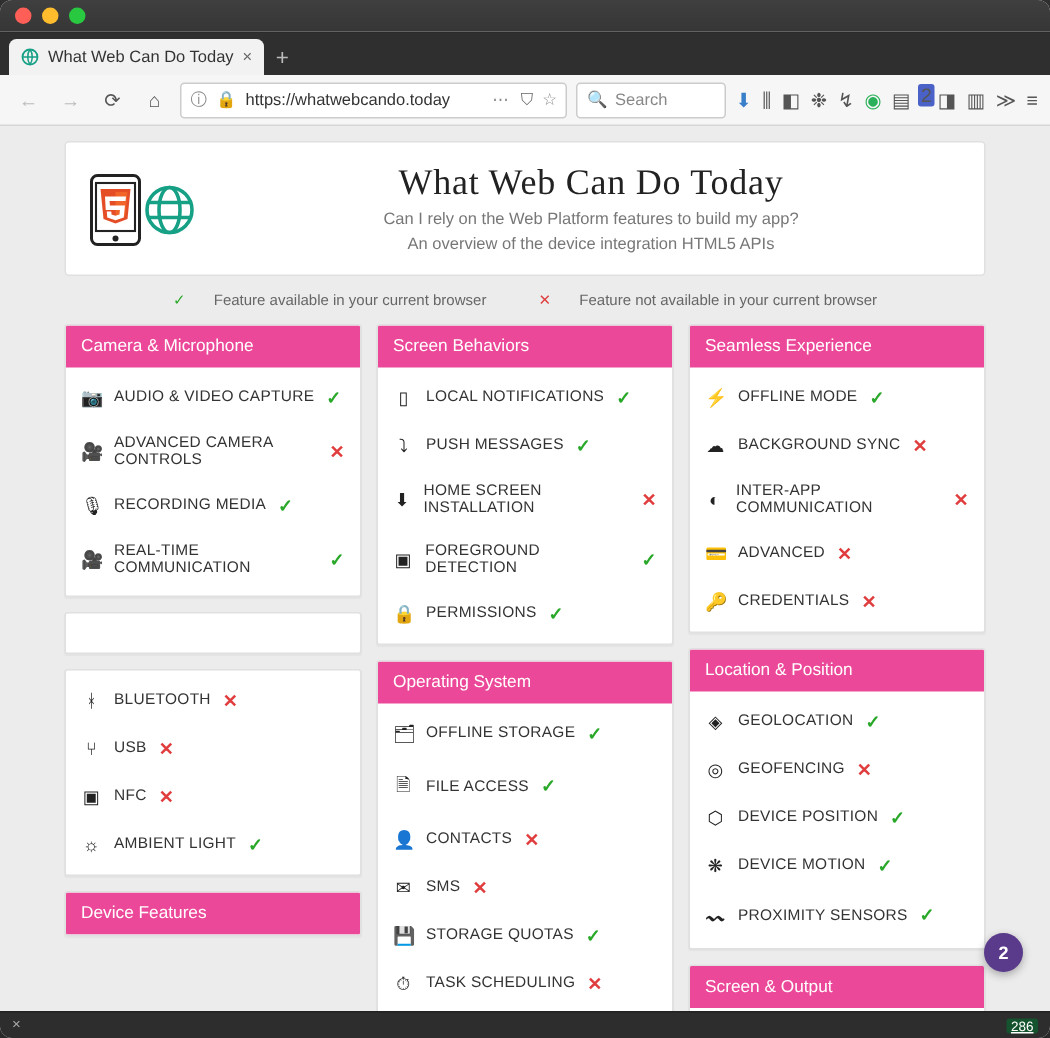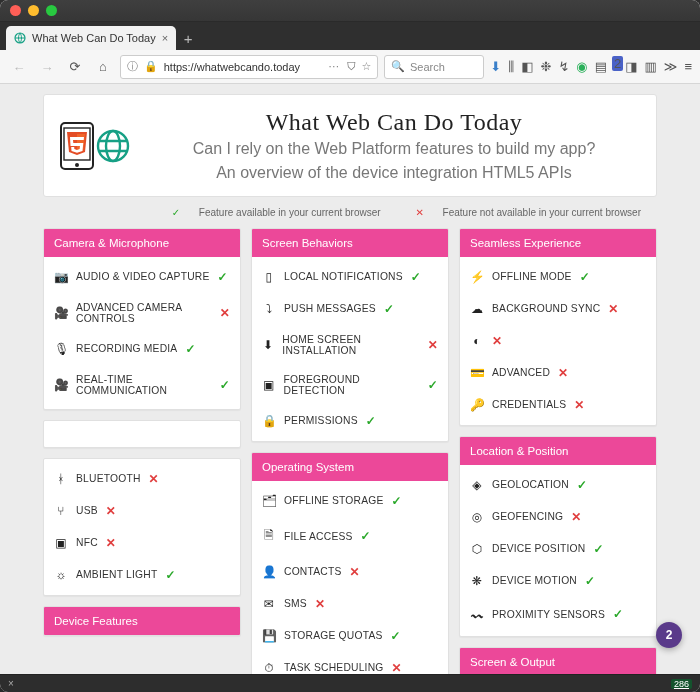--- a/index.html
+++ b/index.html
@@ -71,23 +71,23 @@
   .container{
     max-width:614px;margin:10px auto 0;padding:0 0 30px;
   }
   .hero{
     background:#fff;border-radius:3px;padding:14px 16px 12px;border:1px solid #e0e0e0;
     display:flex;align-items:center;gap:18px;margin-bottom:10px;
   }
   .hero-logo{display:flex;align-items:center;gap:2px;}
   .hero-title{flex:1;text-align:center;}
   .hero-title h1{font-size:24px;font-weight:400;color:#222;font-family:Georgia,serif;letter-spacing:.5px;}
-  .hero-title p{font-size:16px;color:#777;margin-top:3px;line-height:1.3;}
+  .hero-title p{font-size:11px;color:#777;margin-top:3px;line-height:1.3;}
   .legend{
-    font-size:10px;color:#666;text-align:right;margin-bottom:10px;
+    font-size:10px;color:#666;text-align:center;margin-bottom:10px;
   }
   .legend span{margin:0 8px;}
   .chk{color:#2aa82a;}
   .xx{color:#e03e3e;}
   
   .cols{display:flex;gap:10px;}
   .col{flex:1;display:flex;flex-direction:column;gap:10px;}
   .card{background:#fff;border:1px solid #e0e0e0;border-radius:2px;overflow:hidden;box-shadow:0 1px 1px rgba(0,0,0,.04);}
   .card-h{background:#ec4899;color:#fff;font-size:11.5px;padding:8px 10px;font-weight:500;}
   .card-body{padding:4px 0;}
@@ -340,20 +340,21 @@
                   <span>OFFLINE MODE</span>
                   <span class="st ok">✓</span>
                 </div>
                 <div class="item">
                   <span class="ic">☁</span>
                   <span>BACKGROUND SYNC</span>
                   <span class="st no">✕</span>
                 </div>
                 <div class="item">
                   <span class="ic">◐</span>
+                  <span>INTER-APP COMMUNICATION</span>
                   <span class="st no">✕</span>
                 </div>
                 <div class="item">
                   <span class="ic">💳</span>
                   <span>ADVANCED</span>
                   <span class="st no">✕</span>
                 </div>
                 <div class="item">
                   <span class="ic">🔑</span>
                   <span>CREDENTIALS</span>

